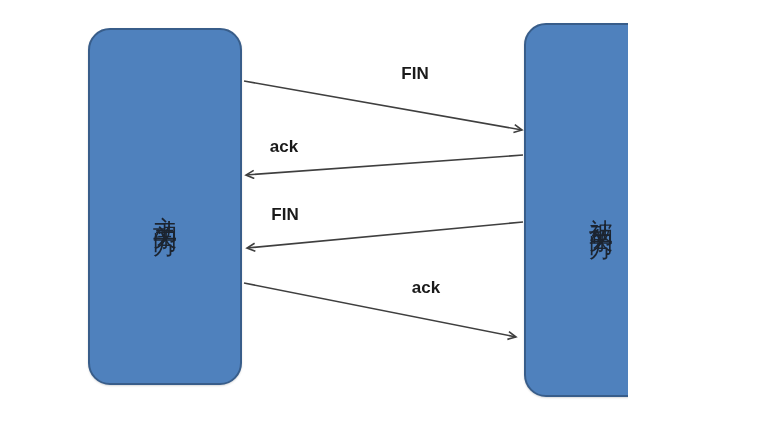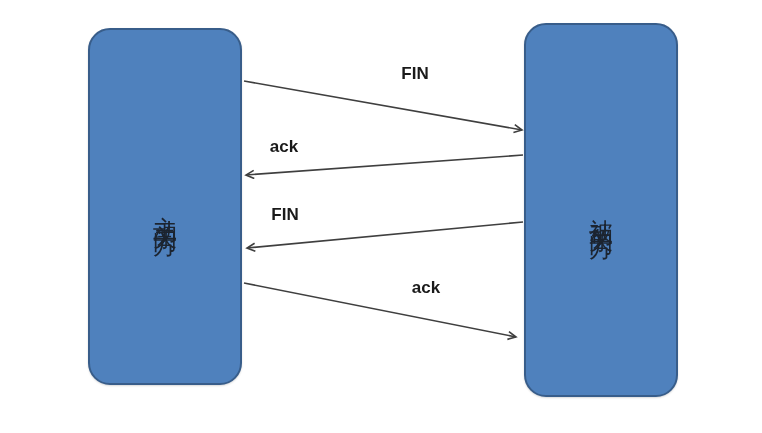--- a/index.html
+++ b/index.html
@@ -8,21 +8,21 @@
     --box-border: #385d8a;
     --text-color: #1c2430;
     --arrow-color: #3f3f3f;
     --label-color: #1a1a1a;
   }
   * { margin: 0; padding: 0; box-sizing: border-box; }
   html, body { background: var(--bg); }
   body { font-family: "Liberation Sans", sans-serif; }
   .canvas {
     position: relative;
-    width: 762px;
+    width: 628px;
     height: 433px;
     background: var(--bg);
     overflow: hidden;
     text-align: center;
   }
   .box {
     position: absolute;
     background: var(--box-fill);
     border: 2px solid var(--box-border);
     border-radius: 22px;

